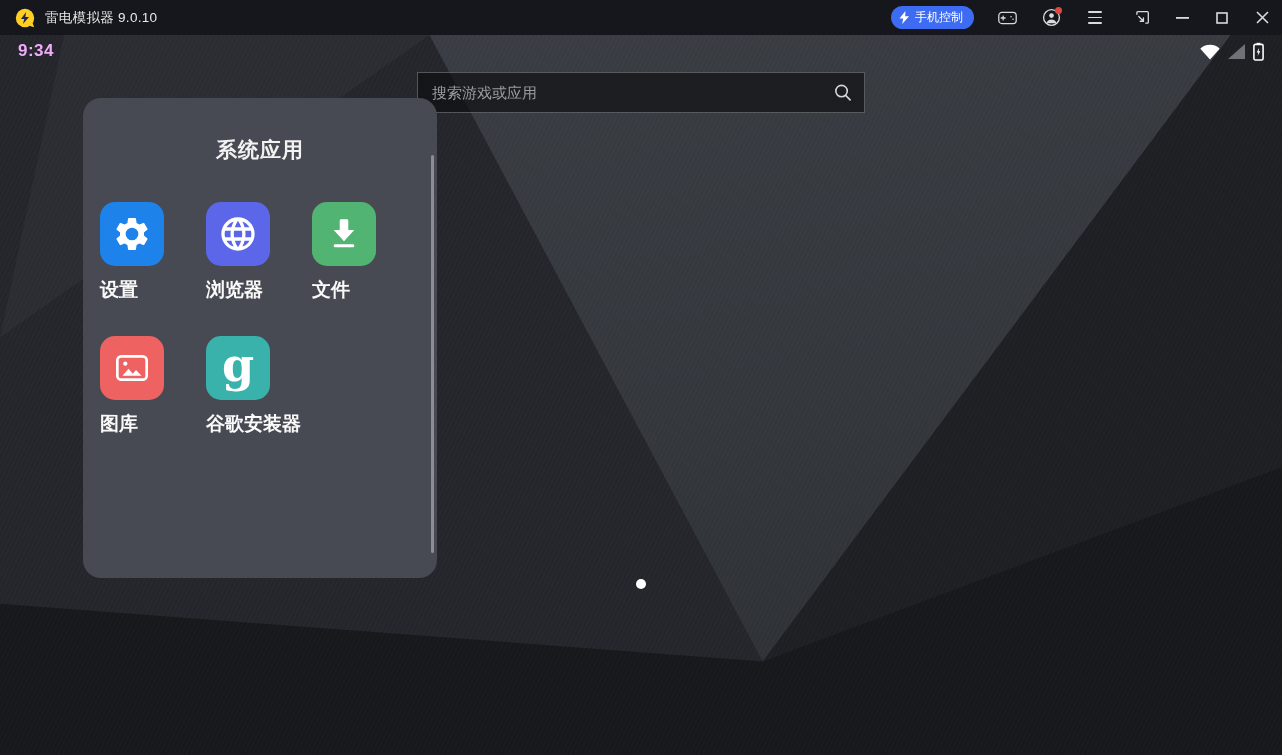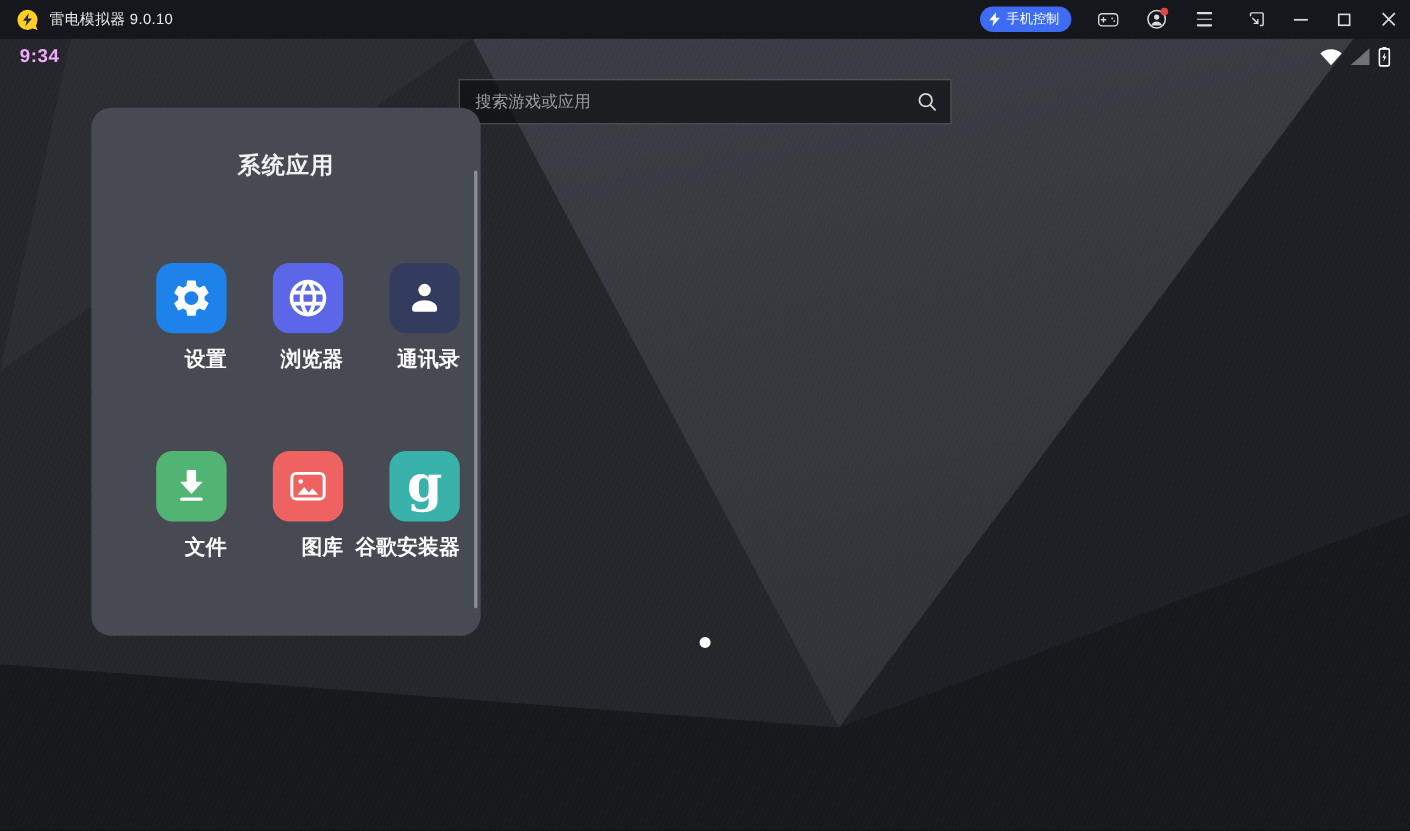--- a/index.html
+++ b/index.html
@@ -56,21 +56,21 @@
   .search-glyph { margin-right:12px; display:flex; }
 
   
   .folder { position:absolute; left:83px; top:63px; width:354px; height:480px;
     background:#474a52; border-radius:18px; z-index:10;font-weight:bold; }
   .folder-title { text-align:center; padding-top:38px; color:#f2f2f3;
     font-size:21px; letter-spacing:1px; }
   .app-grid { position:absolute; left:0; top:104px; width:100%;
     display:grid; grid-template-columns:repeat(3,106px); padding-left:17px;
     row-gap:33px; }
-  .app-cell { display:flex; flex-direction:column; align-items:flex-end; cursor:pointer;margin-top:37px; }
+  .app-cell { display:flex; flex-direction:column; align-items:flex-start; cursor:pointer; }
   .app-icon { width:64px; height:64px; border-radius:15px; display:flex;
     align-items:center; justify-content:center; overflow:hidden; }
   .app-icon svg { display:block; }
   .app-label { margin-top:11px; color:#fafafa; font-size:19px; white-space:nowrap; }
   .gser { font-family:"DejaVu Serif","Liberation Serif",serif; color:#fff;
     font-size:46px; line-height:1; margin-top:-6px; }
   .folder-scrollbar { position:absolute; right:3px; top:57px; width:3px;
     height:398px; background:rgba(255,255,255,.38); border-radius:2px; }
 
   
@@ -206,29 +206,20 @@
           </div>
           <div class="app-cell">
             <div class="app-icon" style="background: rgb(91, 103, 232);">
               <svg width="40" height="40" viewBox="0 0 24 24" fill="#fff">
                 <path d="M11.99 2C6.47 2 2 6.48 2 12s4.47 10 9.99 10C17.52 22 22 17.52 22 12S17.52 2 11.99 2zm6.93 6h-2.95a15.6 15.6 0 0 0-1.38-3.56A8.03 8.03 0 0 1 18.92 8zM12 4.04c.83 1.2 1.48 2.53 1.91 3.96h-3.82c.43-1.43 1.08-2.76 1.91-3.96zM4.26 14C4.1 13.36 4 12.69 4 12s.1-1.36.26-2h3.38c-.08.66-.14 1.32-.14 2s.06 1.34.14 2H4.26zm.82 2h2.95c.32 1.25.78 2.45 1.38 3.56A8.03 8.03 0 0 1 5.08 16zm2.95-8H5.08a8.03 8.03 0 0 1 4.33-3.56A15.6 15.6 0 0 0 8.03 8zM12 19.96c-.83-1.2-1.48-2.53-1.91-3.96h3.82c-.43 1.43-1.08 2.76-1.91 3.96zM14.34 14H9.66c-.09-.66-.16-1.32-.16-2s.07-1.35.16-2h4.68c.09.65.16 1.32.16 2s-.07 1.34-.16 2zm.25 5.56c.6-1.11 1.06-2.31 1.38-3.56h2.95a8.03 8.03 0 0 1-4.33 3.56zM16.36 14c.08-.66.14-1.32.14-2s-.06-1.34-.14-2h3.38c.16.64.26 1.31.26 2s-.1 1.36-.26 2h-3.38z"></path>
               </svg>
             </div>
             <span class="app-label">浏览器</span>
           </div>
           <div class="app-cell">
-            <div class="app-icon" style="background: rgb(51, 60, 94);">
-              <svg width="40" height="40" viewBox="0 0 24 24" fill="#fff">
-                <circle cx="12" cy="7.6" r="3.4"></circle>
-                <path d="M12 13.2 c-3.5 0-6.8 1.8-6.8 4.2 v1 a1 1 0 0 0 1 1 h11.6 a1 1 0 0 0 1-1 v-1 c0-2.4-3.3-4.2-6.8-4.2z"></path>
-              </svg>
-            </div>
-            <span class="app-label">通讯录</span>
-          </div>
-          <div class="app-cell">
             <div class="app-icon" style="background: rgb(82, 180, 114);">
               <svg width="38" height="38" viewBox="0 0 24 24" fill="#fff">
                 <path d="M18.5 9.5 h-3.8 V3.5 a0.8 0.8 0 0 0 -0.8 -0.8 h-3.8 a0.8 0.8 0 0 0 -0.8 0.8 V9.5 H5.5 L12 16.5 Z"></path>
                 <rect x="5.5" y="18.5" width="13" height="1.9" rx="0.9"></rect>
               </svg>
             </div>
             <span class="app-label">文件</span>
           </div>
           <div class="app-cell">
             <div class="app-icon" style="background: rgb(238, 98, 98);">

